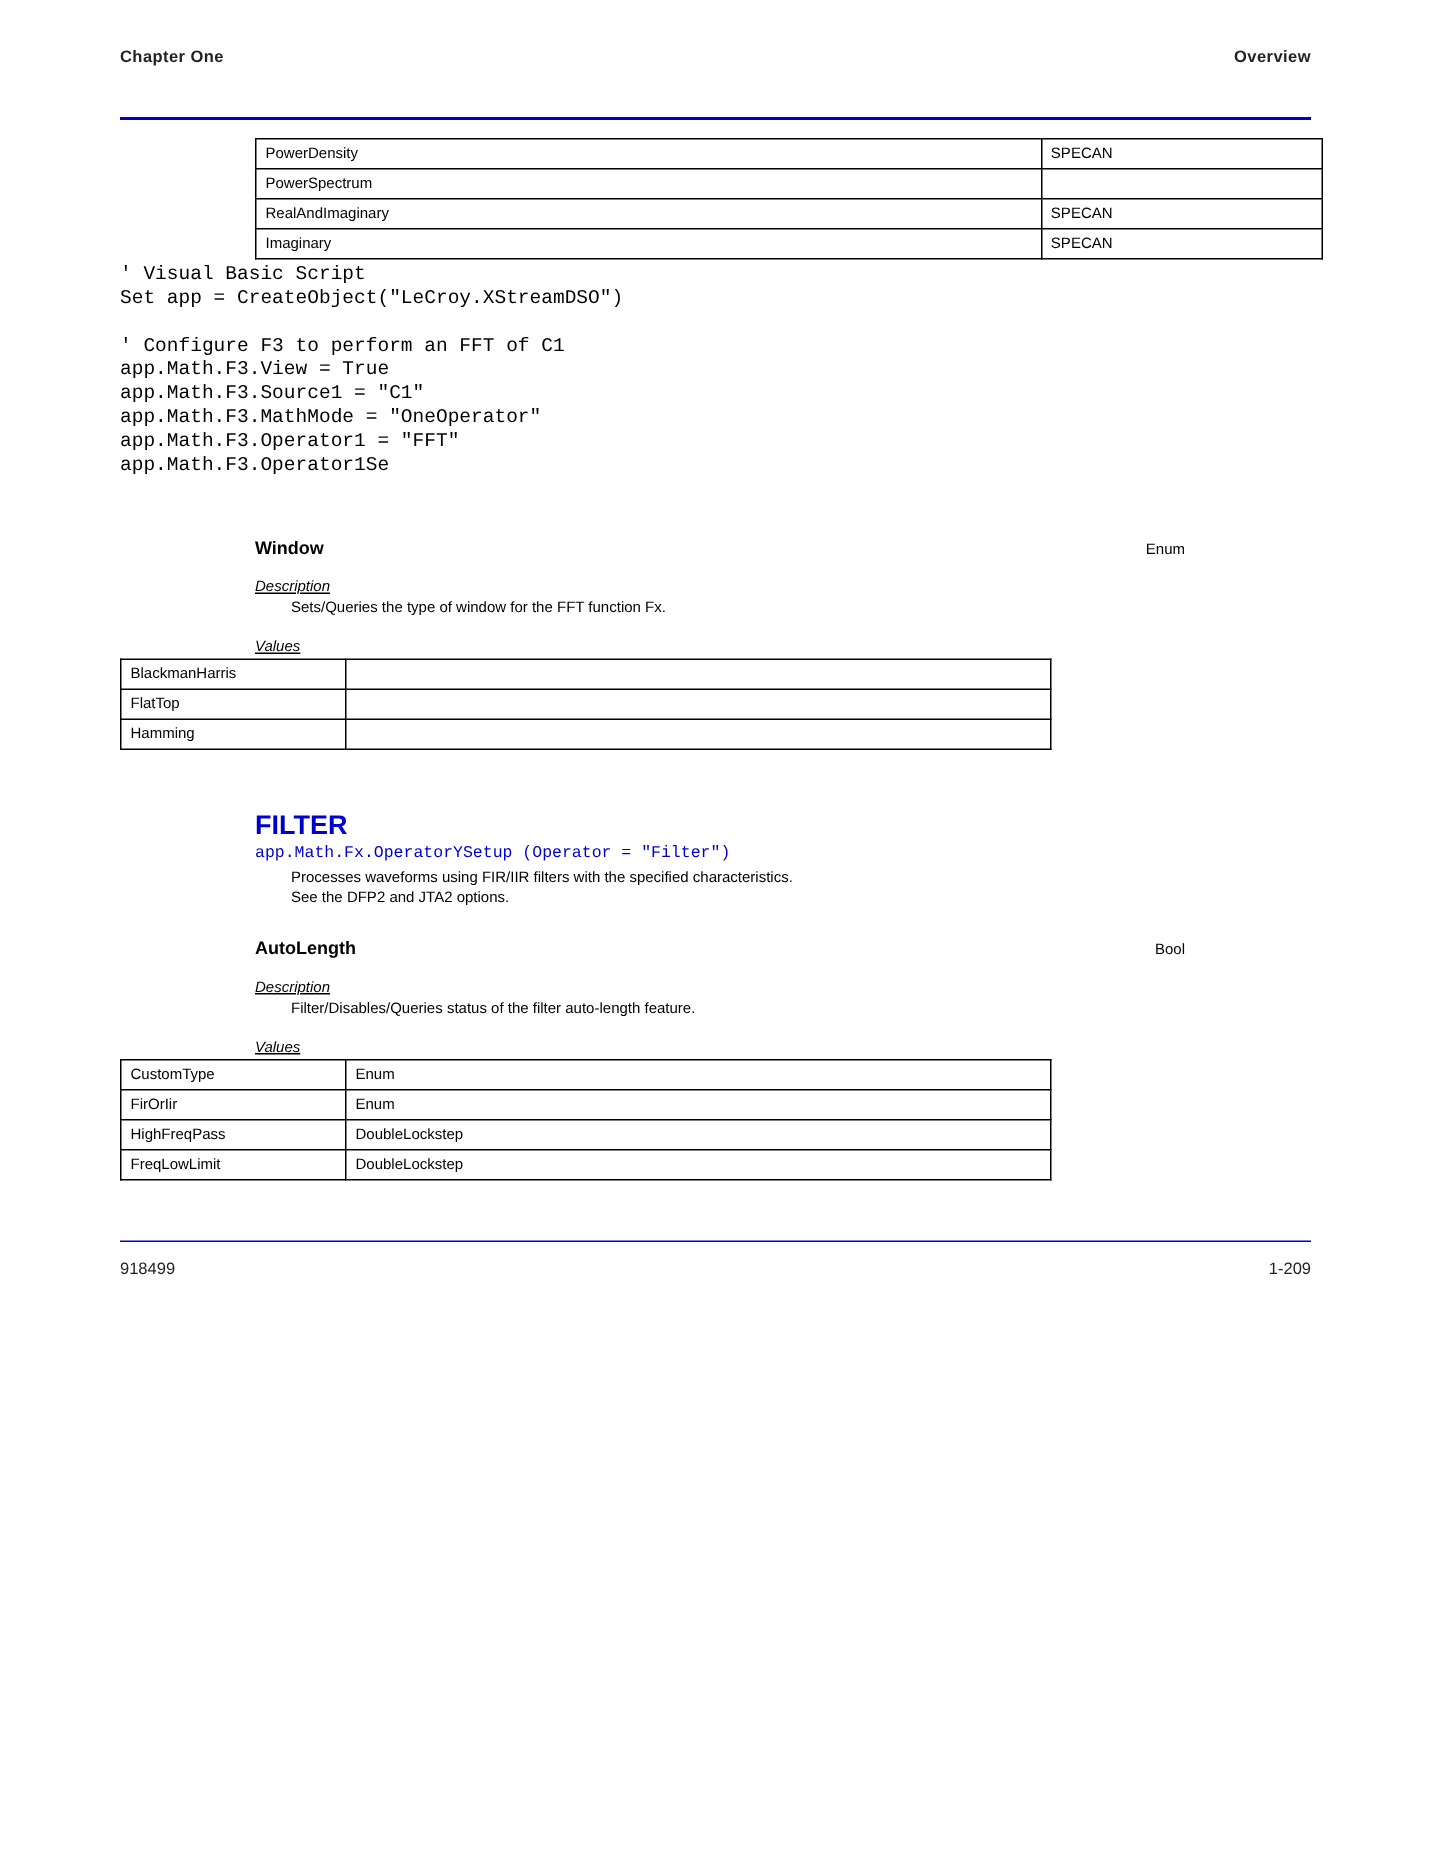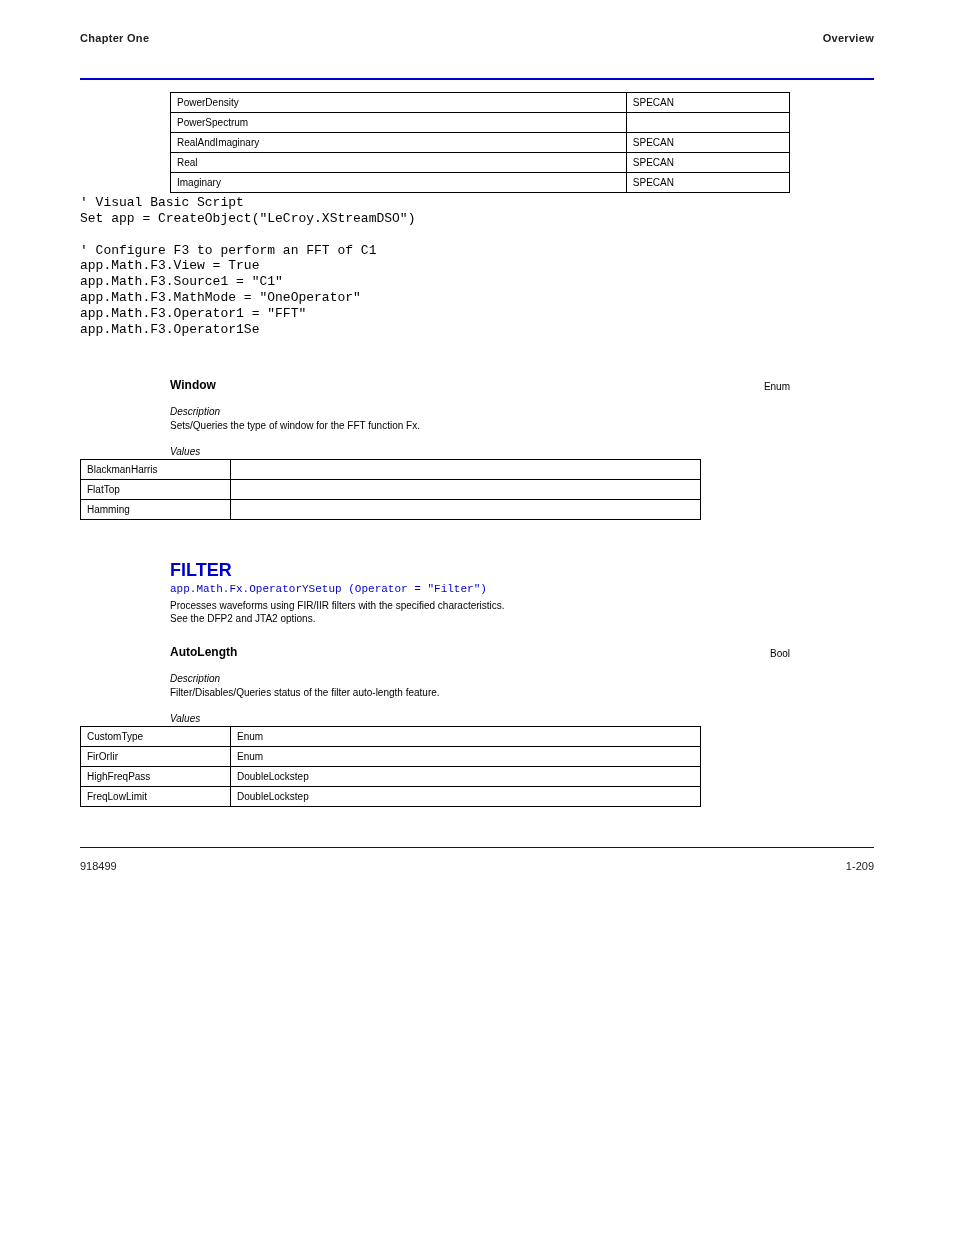--- a/index.html
+++ b/index.html
@@ -37,21 +37,21 @@
     justify-content: space-between;
     font-family: Arial, Helvetica, sans-serif;
     font-size: 11px;
     color: #222;
     padding: 4px 0 0 0;
   }
 
   table.tbl {
     border-collapse: collapse;
     margin-left: 90px;
-    width: 620px;
+    width: 712px;
     table-layout: fixed;
   }
   table.tbl td {
     border: 1px solid #000;
     padding: 4px 6px;
     font-size: 10px;
     vertical-align: top;
   }
   table.tbl col.c1 { width: 447px; }
   table.tbl col.c2 { width: 160px; }
@@ -93,25 +93,26 @@
     margin-top: 40px;
   }
   .member-row .m1 { font-weight: bold; font-size: 12px; }
   .member-row .m2 { font-size: 10px; }
 
   .desc-label {
     font-family: Arial, Helvetica, sans-serif;
     font-size: 10px;
     font-style: italic;
     margin: 14px 0 2px 90px;
+    text-decoration: underline;
   }
   .desc-text {
     font-family: Arial, Helvetica, sans-serif;
     font-size: 10px;
-    margin: 0 0 10px 90px;
+    margin: 0 0 10px 114px;
     width: 620px;
     line-height: 1.3;
   }
 </style>
 </head>
 <body>
 
 <div class="page">
 
   <div class="header-line">
@@ -132,24 +133,20 @@
         </tr>
         <tr>
           <td>PowerSpectrum</td>
           <td></td>
         </tr>
         <tr>
           <td>RealAndImaginary</td>
           <td>SPECAN</td>
         </tr>
         <tr>
-          <td>Real</td>
-          <td>SPECAN</td>
-        </tr>
-        <tr>
           <td>Imaginary</td>
           <td>SPECAN</td>
         </tr>
       </tbody>
   </table>
 
 
   <pre class="code" id="code-block">' Visual Basic Script
 Set app = CreateObject("LeCroy.XStreamDSO")
 

